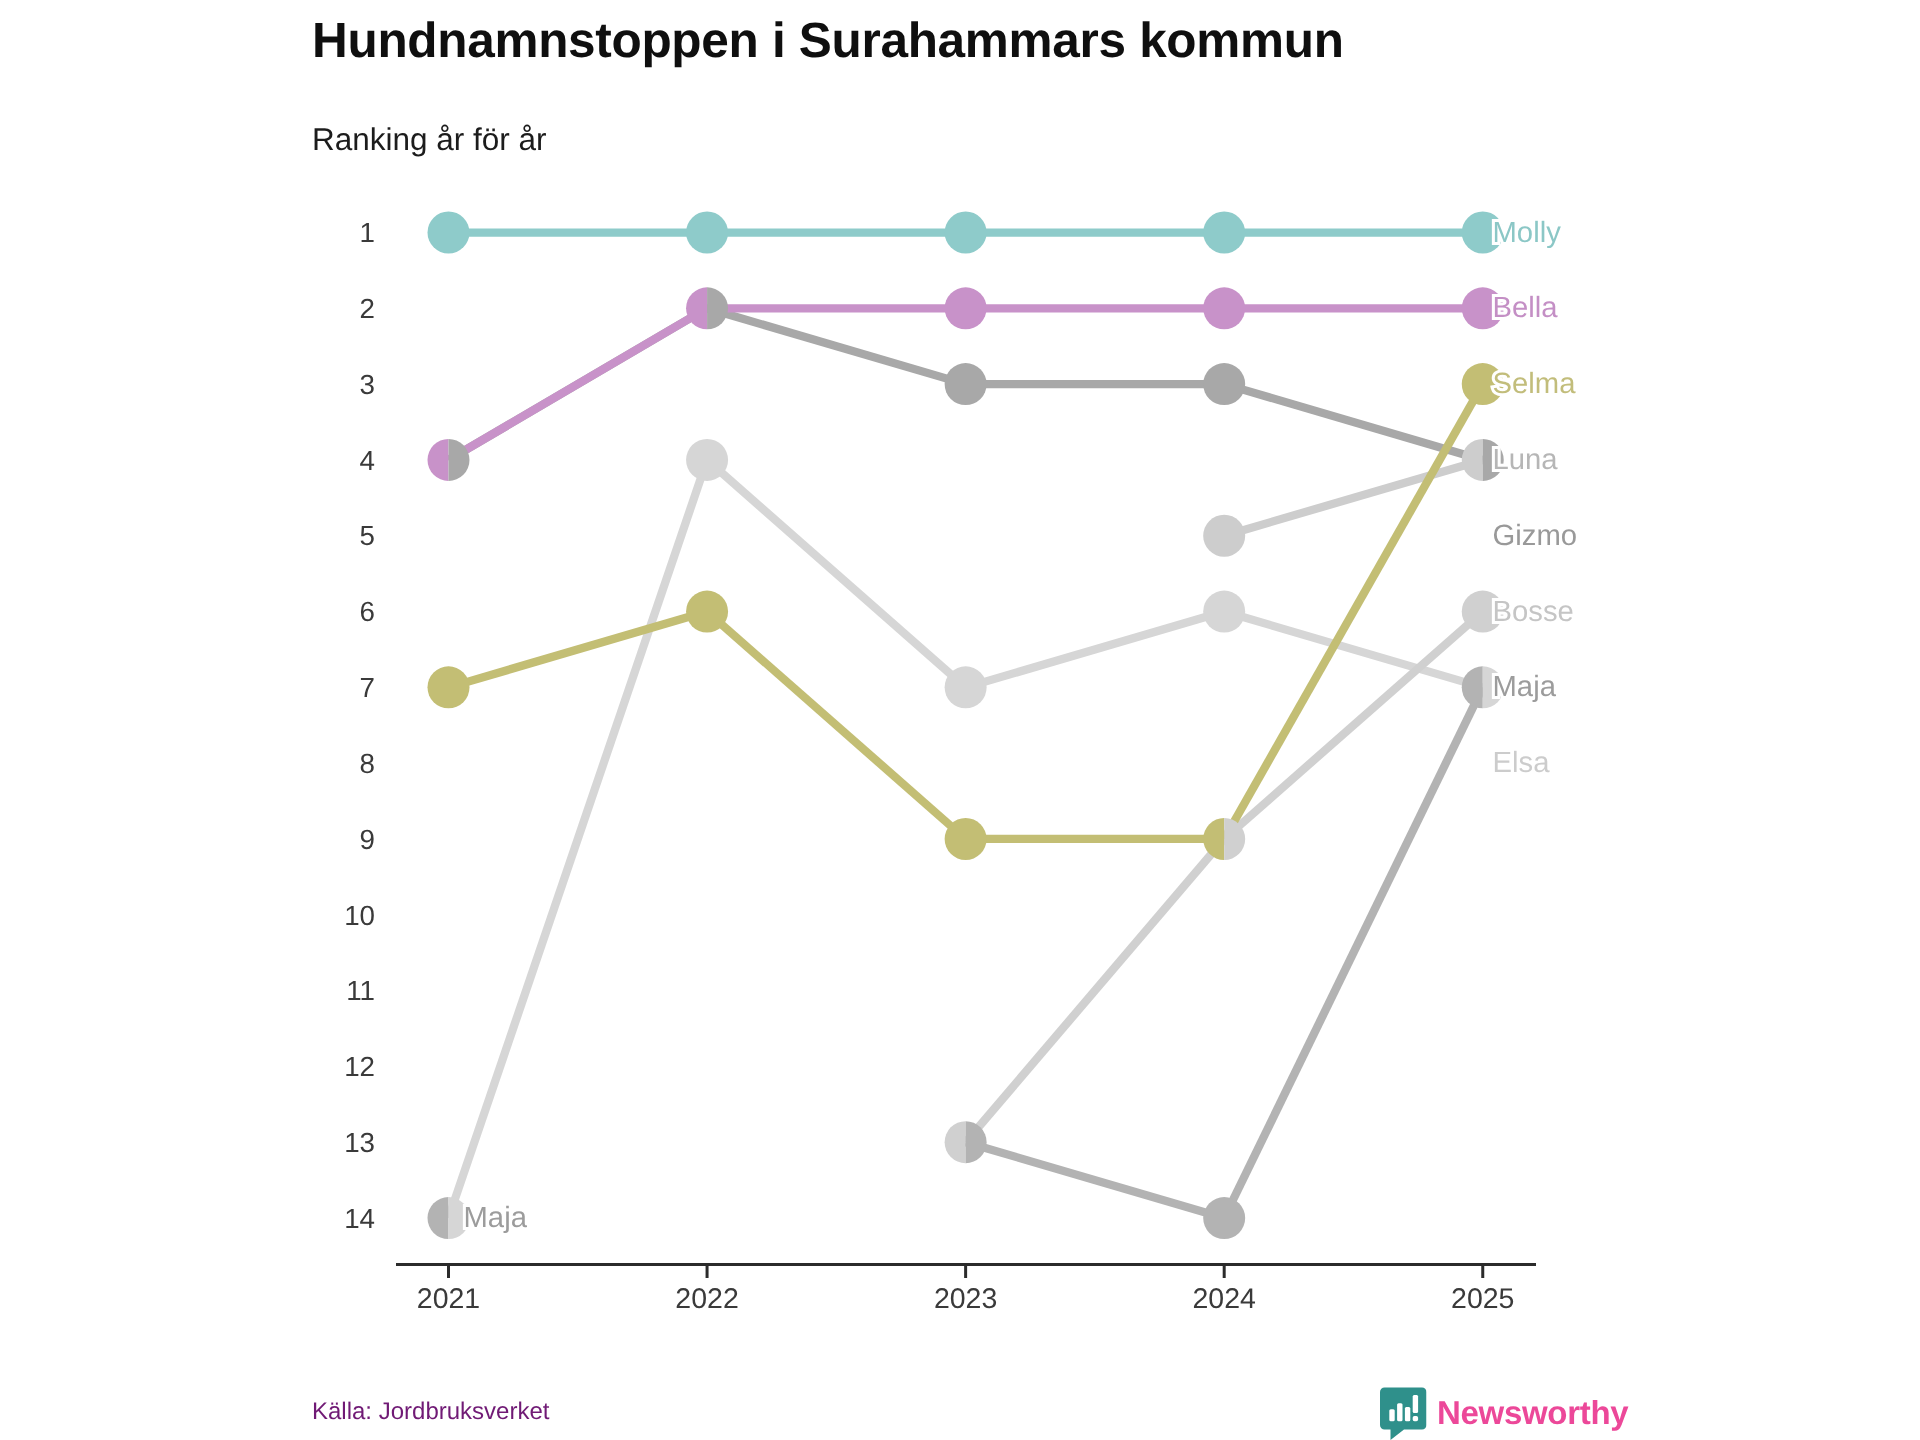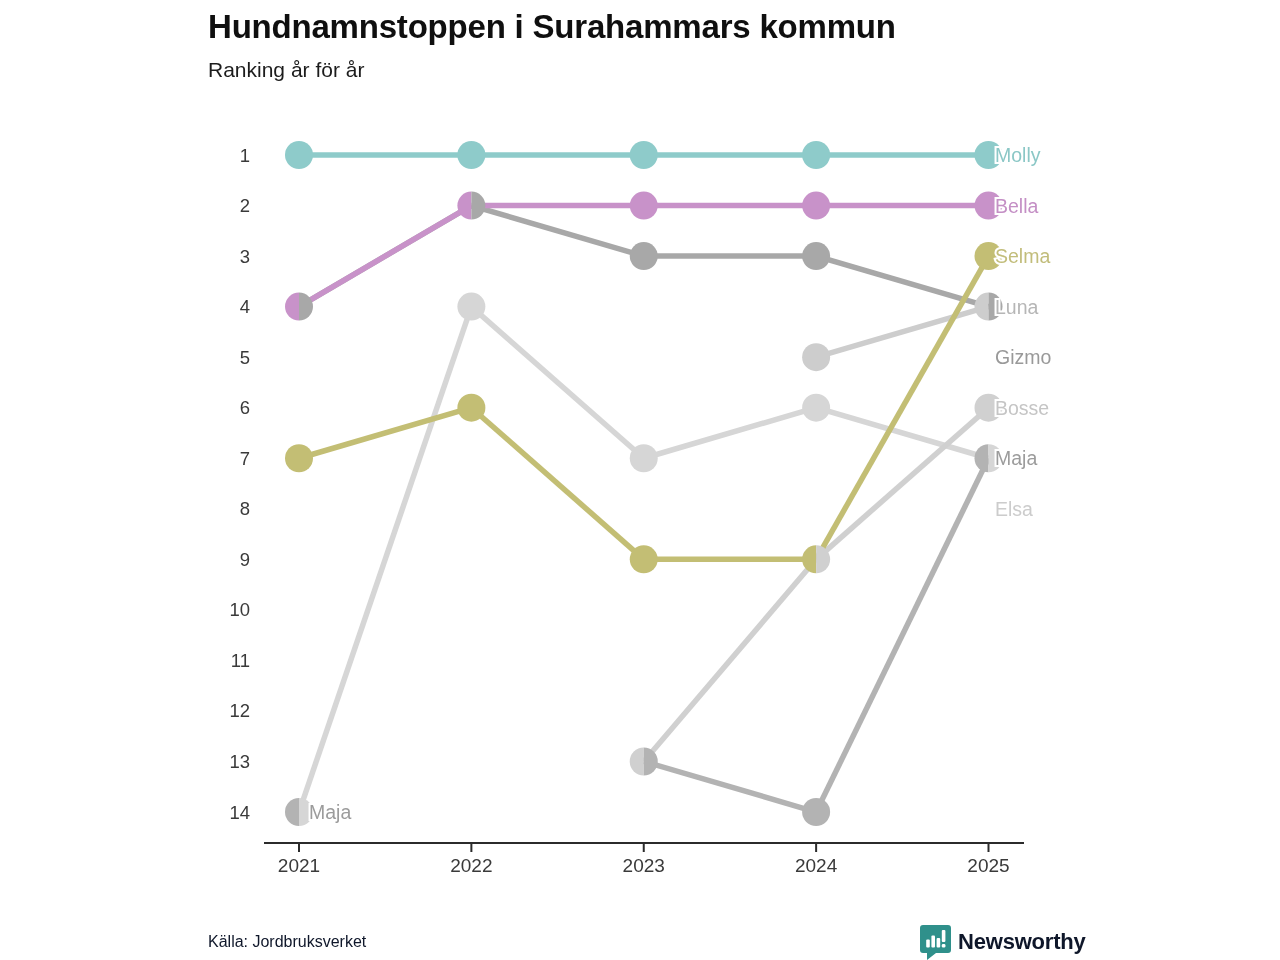--- a/index.html
+++ b/index.html
@@ -3,26 +3,26 @@
 <meta charset="utf-8">
 <style>
   html,body{margin:0;padding:0;background:#fff;}
   .canvas{
     position:relative;width:1280px;height:960px;background:#ffffff;overflow:hidden;
     font-family:"Liberation Sans", sans-serif;
     border-radius:11px;
   }
   .hdr{position:absolute;left:208px;top:8px;width:900px;}
   .title{font-size:33px;font-weight:700;color:#0f0f0f;letter-spacing:-0.2px;margin:0;}
-  .subtitle{font-size:21px;font-weight:400;color:#1c1c1c;margin:12px 0 0 0;}
+  .subtitle{font-size:21px;font-weight:400;color:#1c1c1c;margin:36px 0 0 0;}
   #chart{position:absolute;left:0;top:0;}
   svg text{font-family:"Liberation Sans", sans-serif;}
-  .footer-src{position:absolute;left:208px;top:933px;font-size:16px;color:#0f172a;}
+  .footer-src{position:absolute;left:208px;top:933px;font-size:16px;color:#701a75;}
   .brand{position:absolute;left:920px;top:924px;display:flex;align-items:center;gap:7px;}
-  .brand-name{font-size:22px;font-weight:600;color:#0f172a;letter-spacing:-0.2px;}
+  .brand-name{font-size:22px;font-weight:600;color:#ec4899;letter-spacing:-0.2px;}
 </style>
 </head>
 <body>
 
 <div class="canvas">
 
   <div class="hdr">
     <h1 class="title">Hundnamnstoppen i Surahammars kommun</h1>
     <div class="subtitle">Ranking år för år</div>
   </div>

